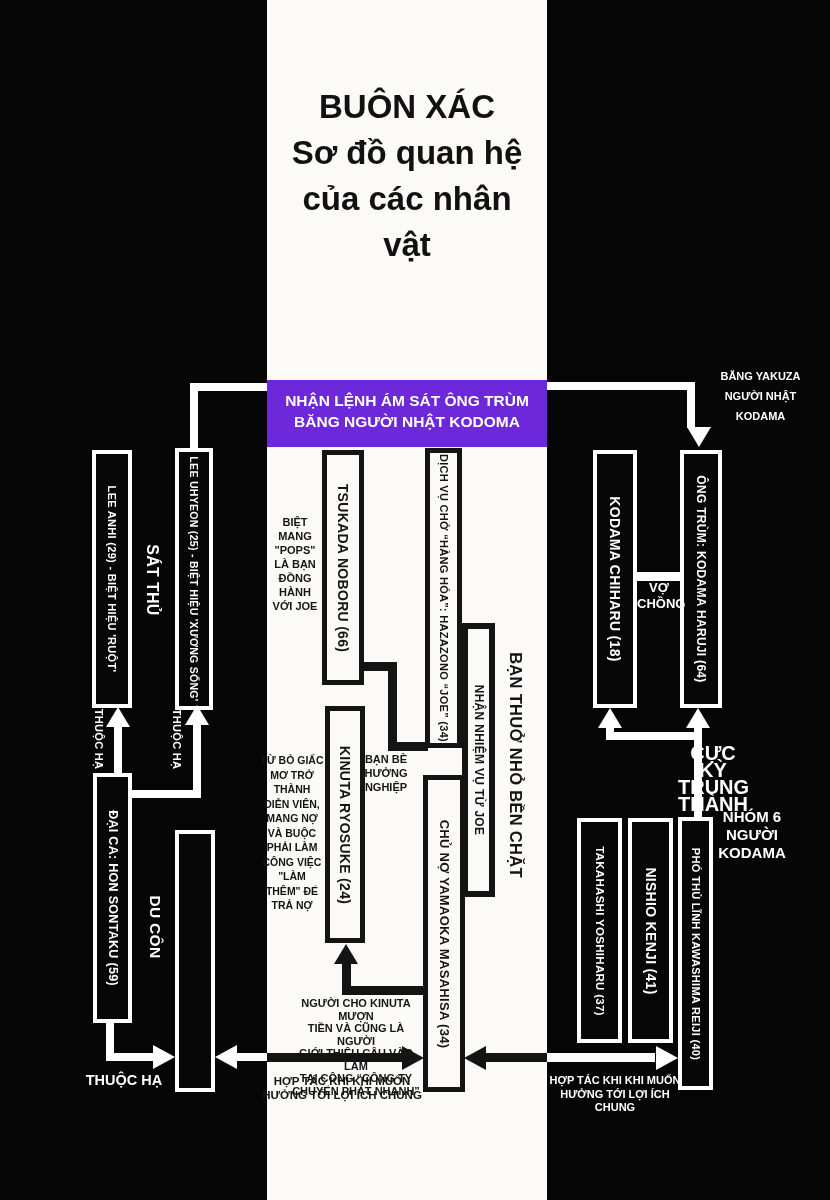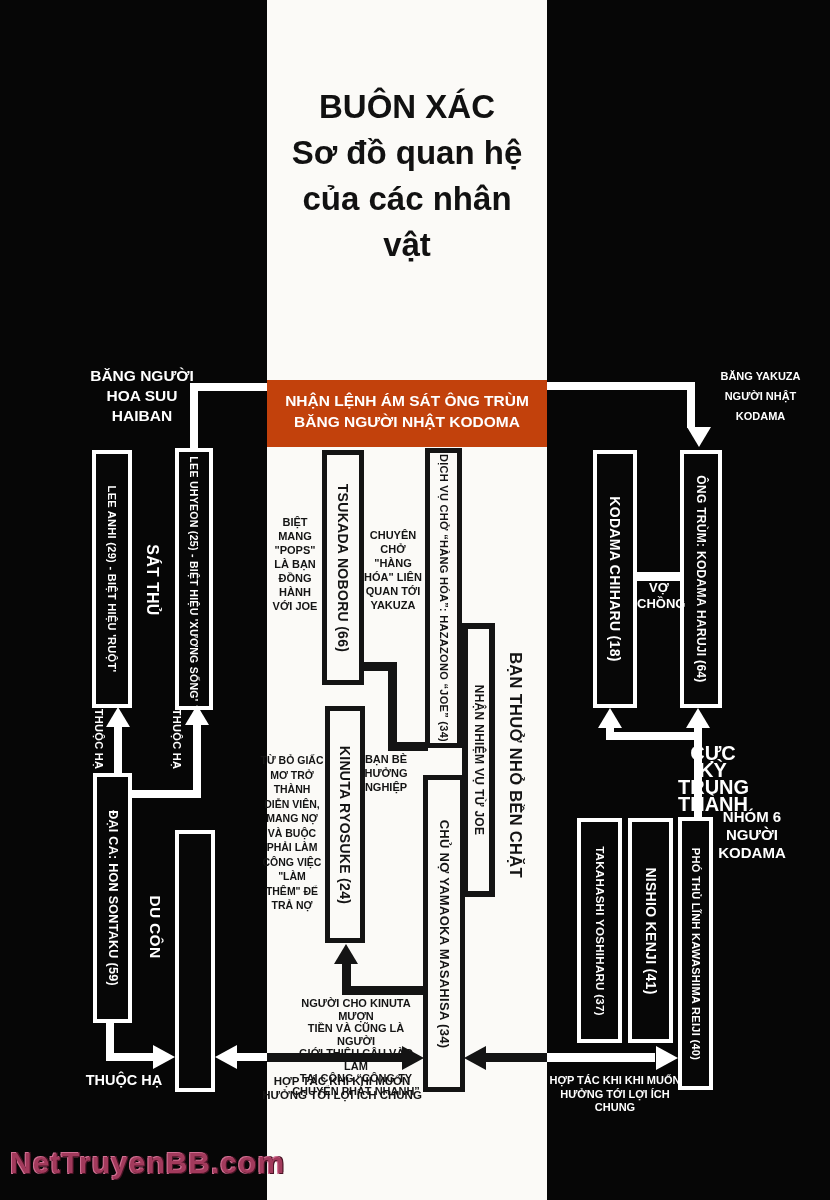--- a/index.html
+++ b/index.html
@@ -1,19 +1,19 @@
 <!DOCTYPE html>
 <html><head>
 <meta charset="utf-8">
 <style>
   html,body{margin:0;padding:0;background:#060606;}
   #canvas{position:relative;width:830px;height:1200px;background:#060606;overflow:hidden;
           font-family:"Liberation Sans","DejaVu Sans",sans-serif;padding-left:6px;}
   .strip{position:absolute;background:#fbfaf7;}
-  .band{position:absolute;background:#c2410c;}
+  .band{position:absolute;background:#6d28d9;}
   .title{position:absolute;color:#111;font-weight:700;text-align:center;white-space:pre-line;}
   .wlabel{position:absolute;color:#fff;font-weight:700;text-align:center;white-space:pre-line;}
   .note{position:absolute;color:#141414;font-weight:700;text-align:center;white-space:pre-line;}
   .wbox{position:absolute;background:#070707;border:4px solid #ffffff;box-sizing:border-box;}
   .kbox{position:absolute;background:#fbfaf7;border:5px solid #141414;box-sizing:border-box;}
   .vwrap{position:absolute;}
   .rot{position:absolute;left:50%;top:50%;transform:translate(-50%,-50%) rotate(90deg);
        white-space:nowrap;font-weight:700;letter-spacing:.3px;}
   .wbox .rot,.vwrap .rot{color:#ffffff;}
   .kbox .rot{color:#141414;}
@@ -41,23 +41,20 @@
   <div class="title" style="left:267px;top:84px;width:280px;font-size:33px;line-height:46px;">BUÔN XÁC
 Sơ đồ quan hệ
 của các nhân
 vật</div>
 
   <div class="band" style="left:267px;top:380px;width:280px;height:67px;">
     <div class="wlabel" style="left:0;top:10px;width:280px;font-size:15.5px;line-height:21px;">NHẬN LỆNH ÁM SÁT ÔNG TRÙM
 BĂNG NGƯỜI NHẬT KODOMA</div>
   </div>
 
-  <div class="wlabel" style="left:72px;top:366px;width:140px;font-size:15.5px;line-height:20px;">BĂNG NGƯỜI
-HOA SUU
-HAIBAN</div>
 
   <div class="hl" style="left:194px;top:383px;width:73px;height:8px;"></div>
   <div class="hl" style="left:190px;top:383px;width:8px;height:66px;"></div>
 
   <div class="wbox" style="left:92px;top:450px;width:40px;height:258px;">
     <span class="rot" style="font-size:11px;">LEE ANHI (29) - BIỆT HIỆU 'RUỘT'</span>
   </div>
   <div class="wbox" style="left:175px;top:448px;width:38px;height:262px;">
     <span class="rot" style="font-size:10.5px;">LEE UHYEON (25) - BIỆT HIỆU 'XƯƠNG SỐNG'</span>
   </div>
@@ -113,26 +110,20 @@
     <span class="rot" style="font-size:16.5px;color:#141414;">BẠN THUỞ NHỎ BỀN CHẶT</span>
   </div>
 
   <div class="note" style="left:266px;top:515px;width:58px;font-size:11px;line-height:14px;">BIỆT
 MANG
 "POPS"
 LÀ BẠN
 ĐỒNG
 HÀNH
 VỚI JOE</div>
-  <div class="note" style="left:361px;top:528px;width:64px;font-size:11px;line-height:14px;">CHUYÊN
-CHỞ
-"HÀNG
-HÓA" LIÊN
-QUAN TỚI
-YAKUZA</div>
 
   <div class="kl" style="left:364px;top:662px;width:33px;height:9px;"></div>
   <div class="kl" style="left:388px;top:662px;width:9px;height:89px;"></div>
   <div class="kl" style="left:388px;top:742px;width:40px;height:9px;"></div>
 
   <div class="note" style="left:358px;top:752px;width:56px;font-size:11px;line-height:14px;">BẠN BÈ
 HƯỞNG
 NGHIỆP</div>
   <div class="note" style="left:260px;top:753px;width:64px;font-size:10.5px;line-height:14.5px;">TỪ BỎ GIẤC
 MƠ TRỞ
@@ -203,15 +194,14 @@
   </div>
   <div class="wbox" style="left:678px;top:817px;width:35px;height:273px;">
     <span class="rot" style="font-size:11px;">PHÓ THỦ LĨNH KAWASHIMA REIJI (40)</span>
   </div>
 
   <div class="hl" style="left:547px;top:1053px;width:108px;height:9px;"></div>
   <div class="tri tri-right-w" style="left:656px;top:1046px;"></div>
   <div class="wlabel" style="left:540px;top:1074px;width:150px;font-size:11px;line-height:13.5px;">HỢP TÁC KHI KHI MUỐN
 HƯỞNG TỚI LỢI ÍCH CHUNG</div>
 
-  <div class="wm wm2" style="left:10px;top:1146px;">NetTruyenBB.com</div>
 
 </div>
 
 </body></html>

